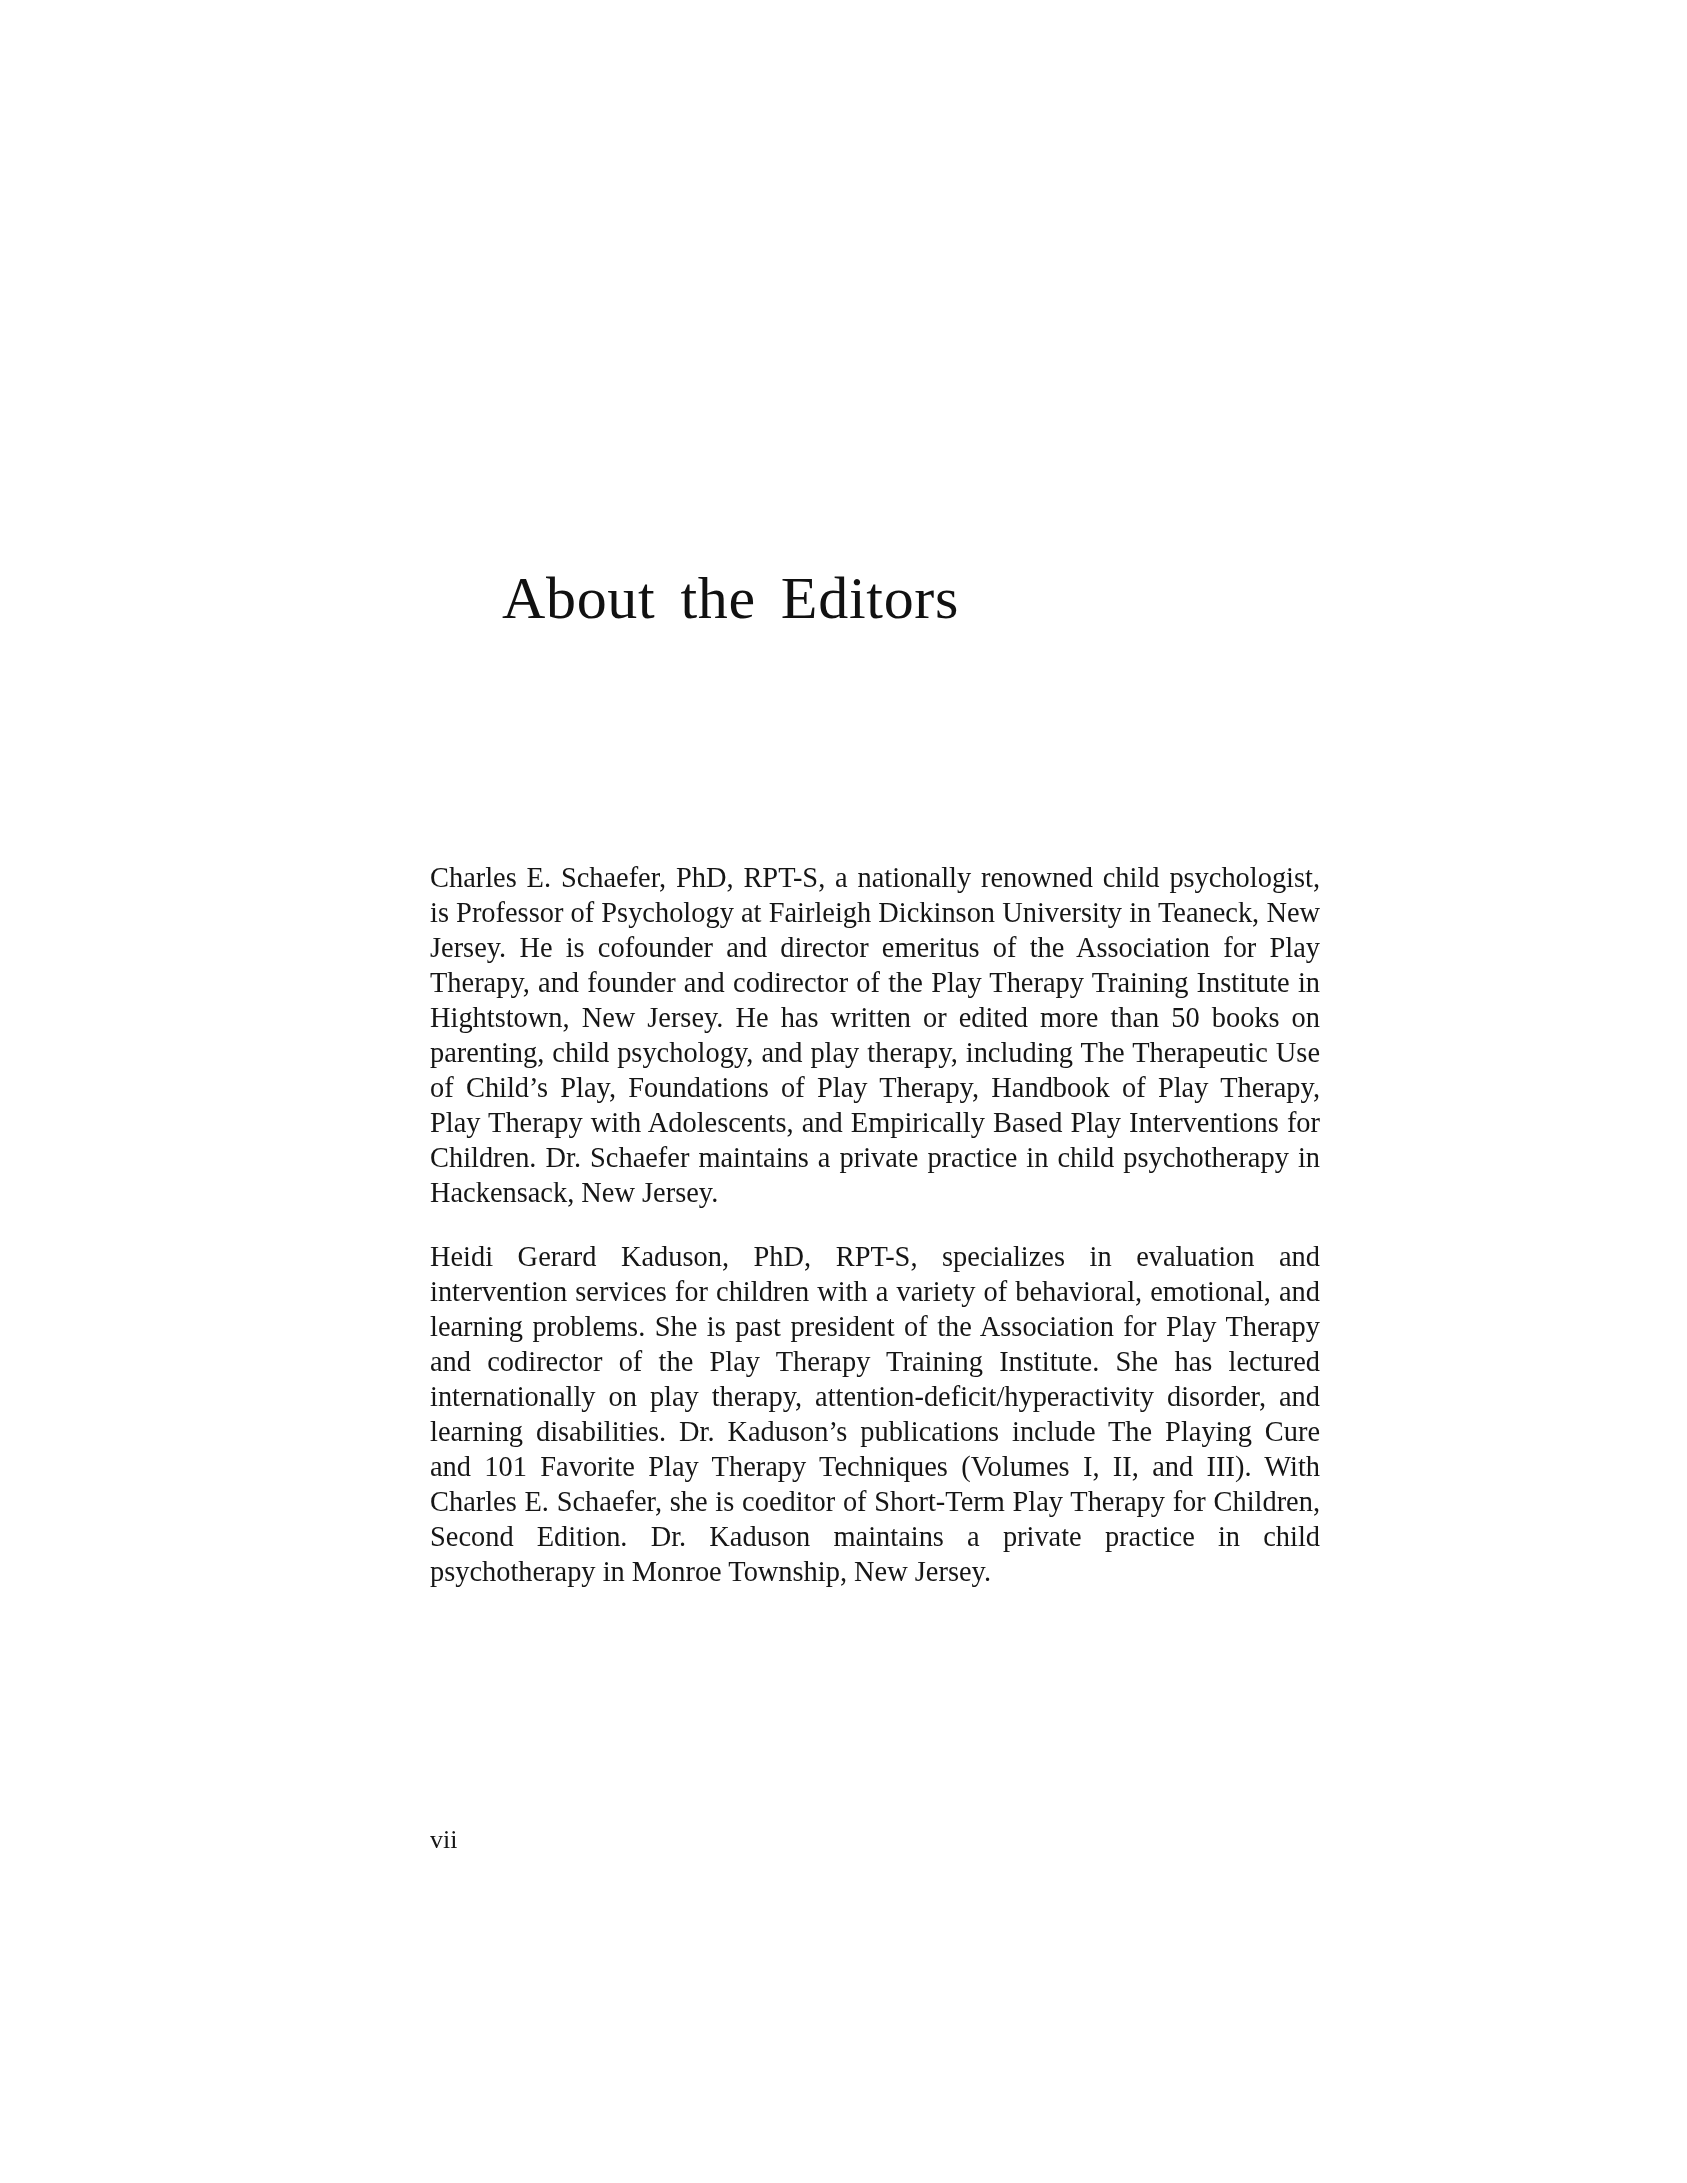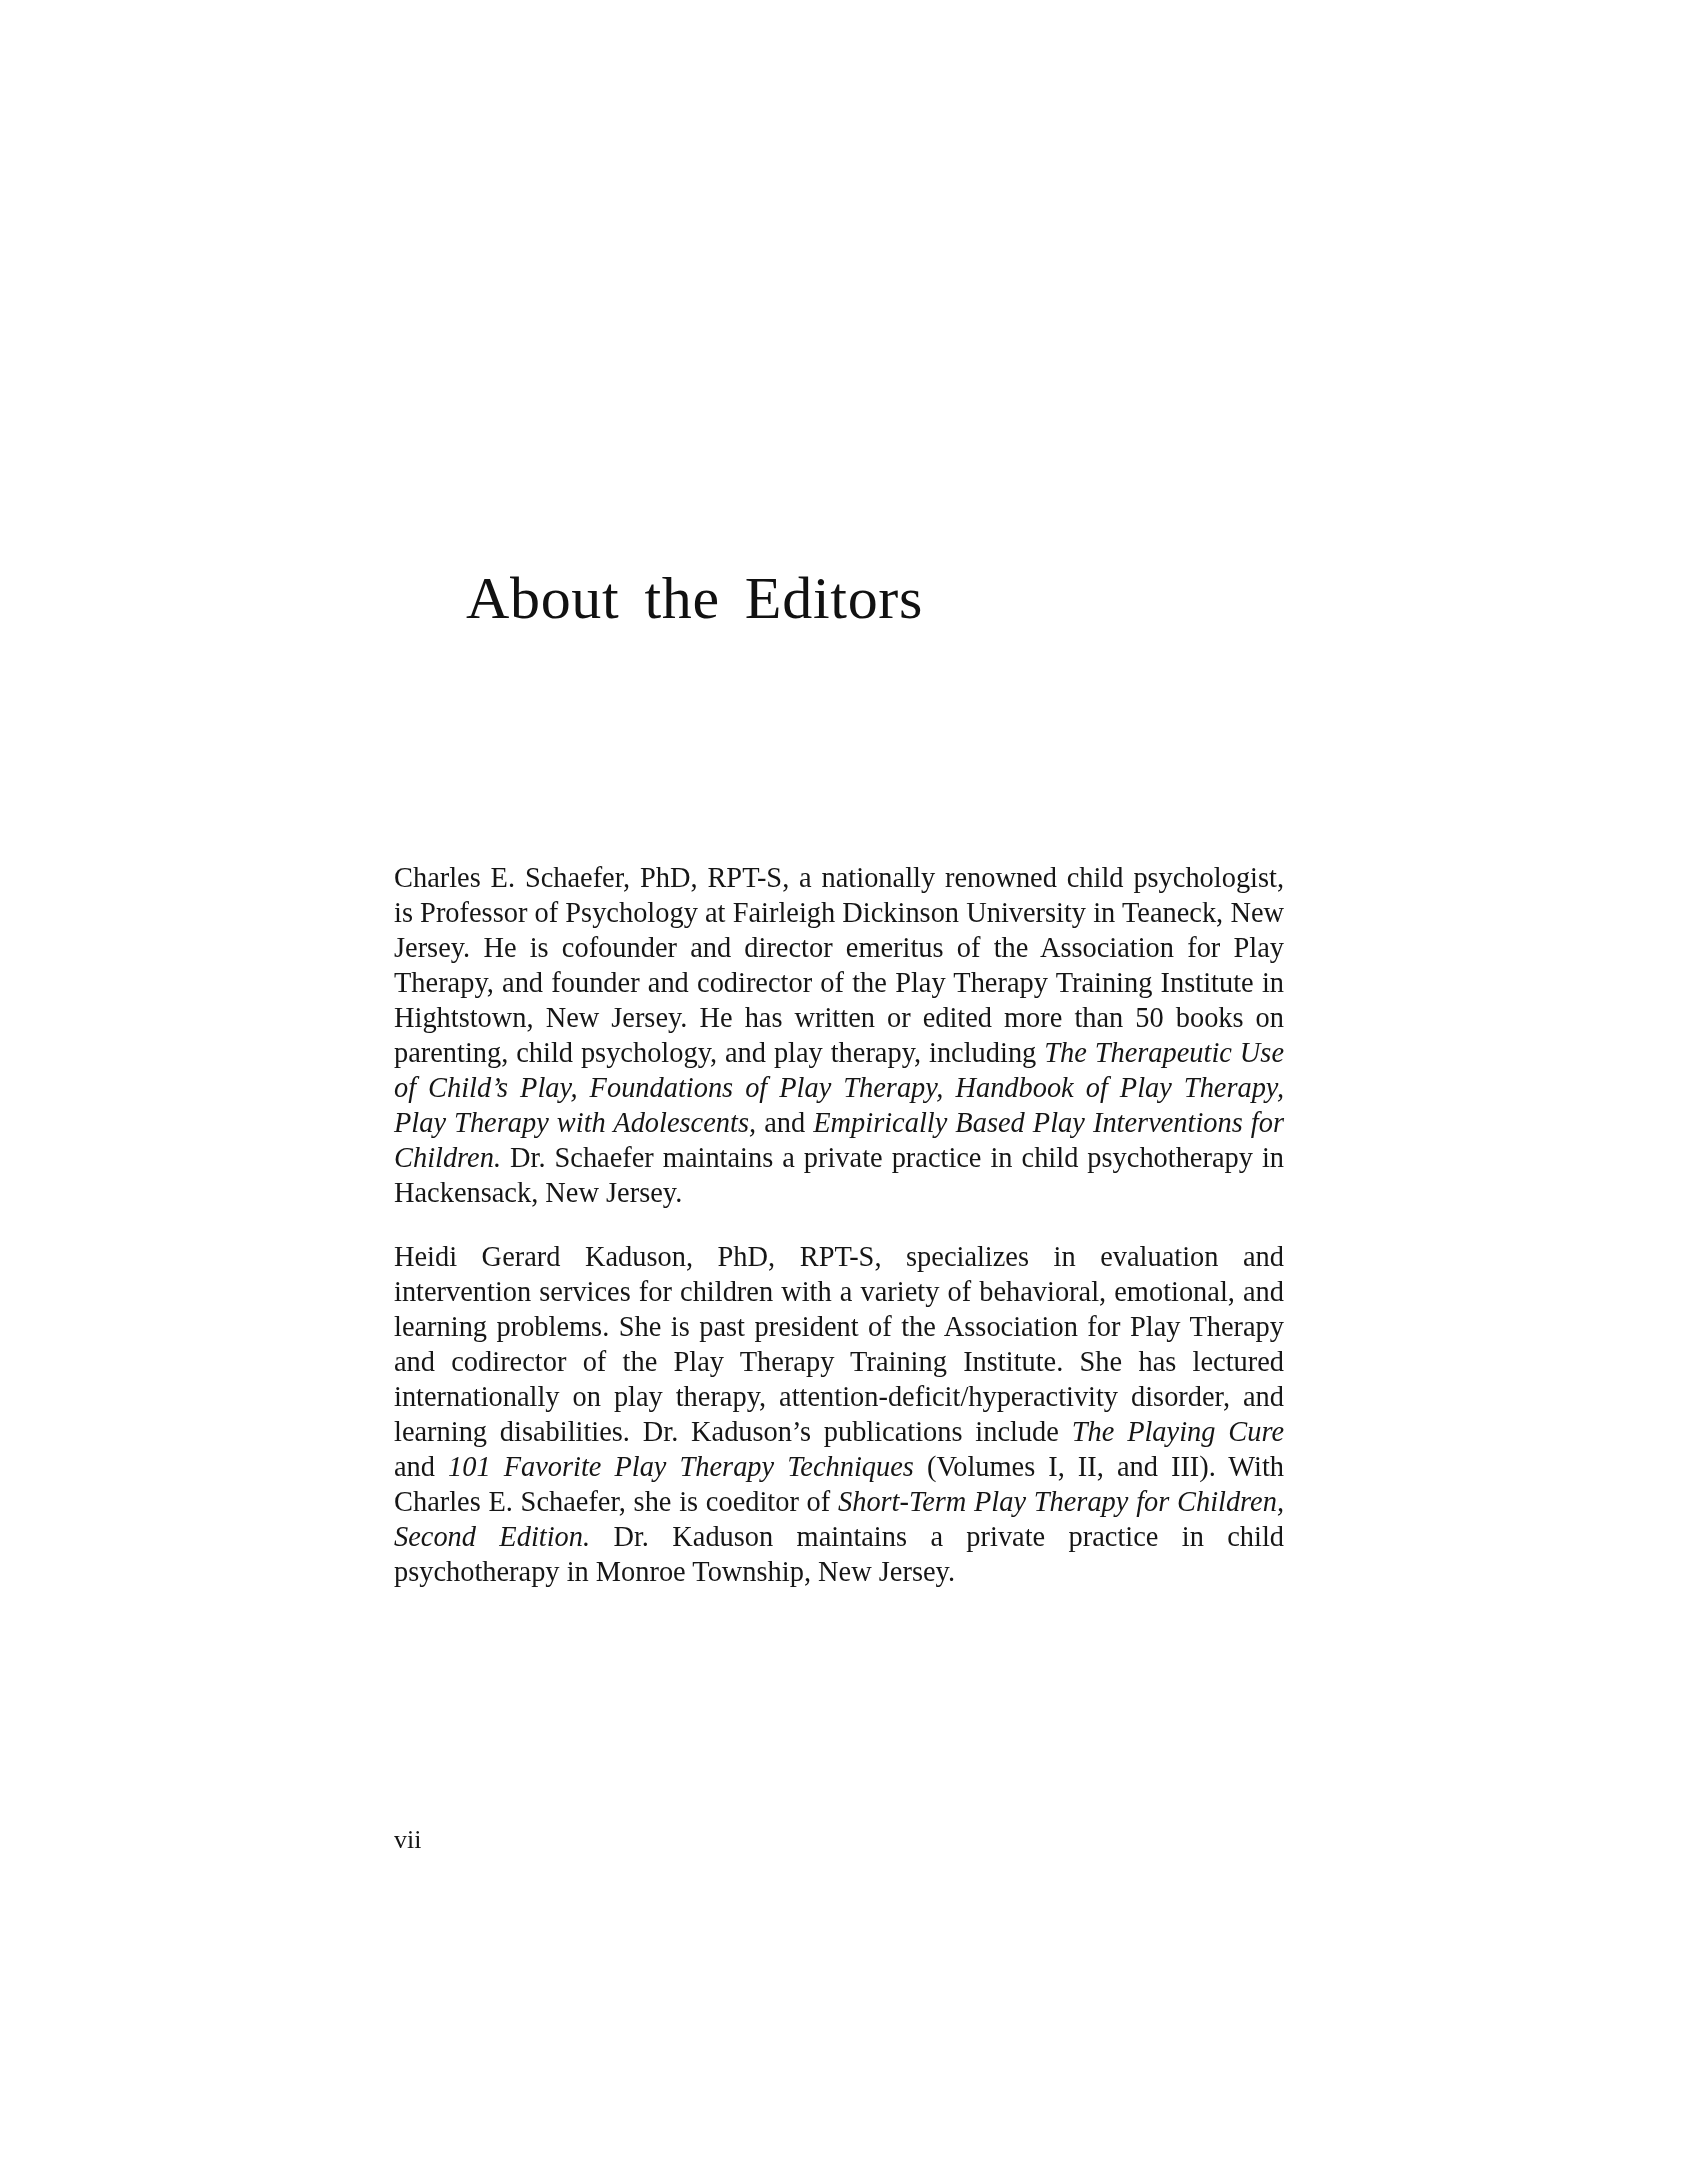--- a/index.html
+++ b/index.html
@@ -8,20 +8,21 @@
     background: #ffffff;
   }
   .page {
     position: relative;
     width: 1389px;
     height: 2183px;
     background: #ffffff;
     font-family: "Liberation Serif", serif;
     color: #141414;
     overflow: hidden;
+    margin-left: 36px;
   }
   .title {
     position: absolute;
     top: 564px;
     left: 0;
     width: 100%;
     margin: 0;
     text-align: center;
     font-size: 60px;
     font-weight: normal;
@@ -39,21 +40,21 @@
     line-height: 35px;
     color: #161616;
   }
   .content p {
     margin: 0;
   }
   .content p + p {
     margin-top: 29px;
   }
   .bold   { font-weight: normal; }
-  .italic { font-style: italic; }
+  .italic { }
   .folio {
     position: absolute;
     left: 394px;
     top: 1825px;
     width: 890px;
     text-align: left;
     font-size: 26px;
     color: #161616;
   }
 </style>

